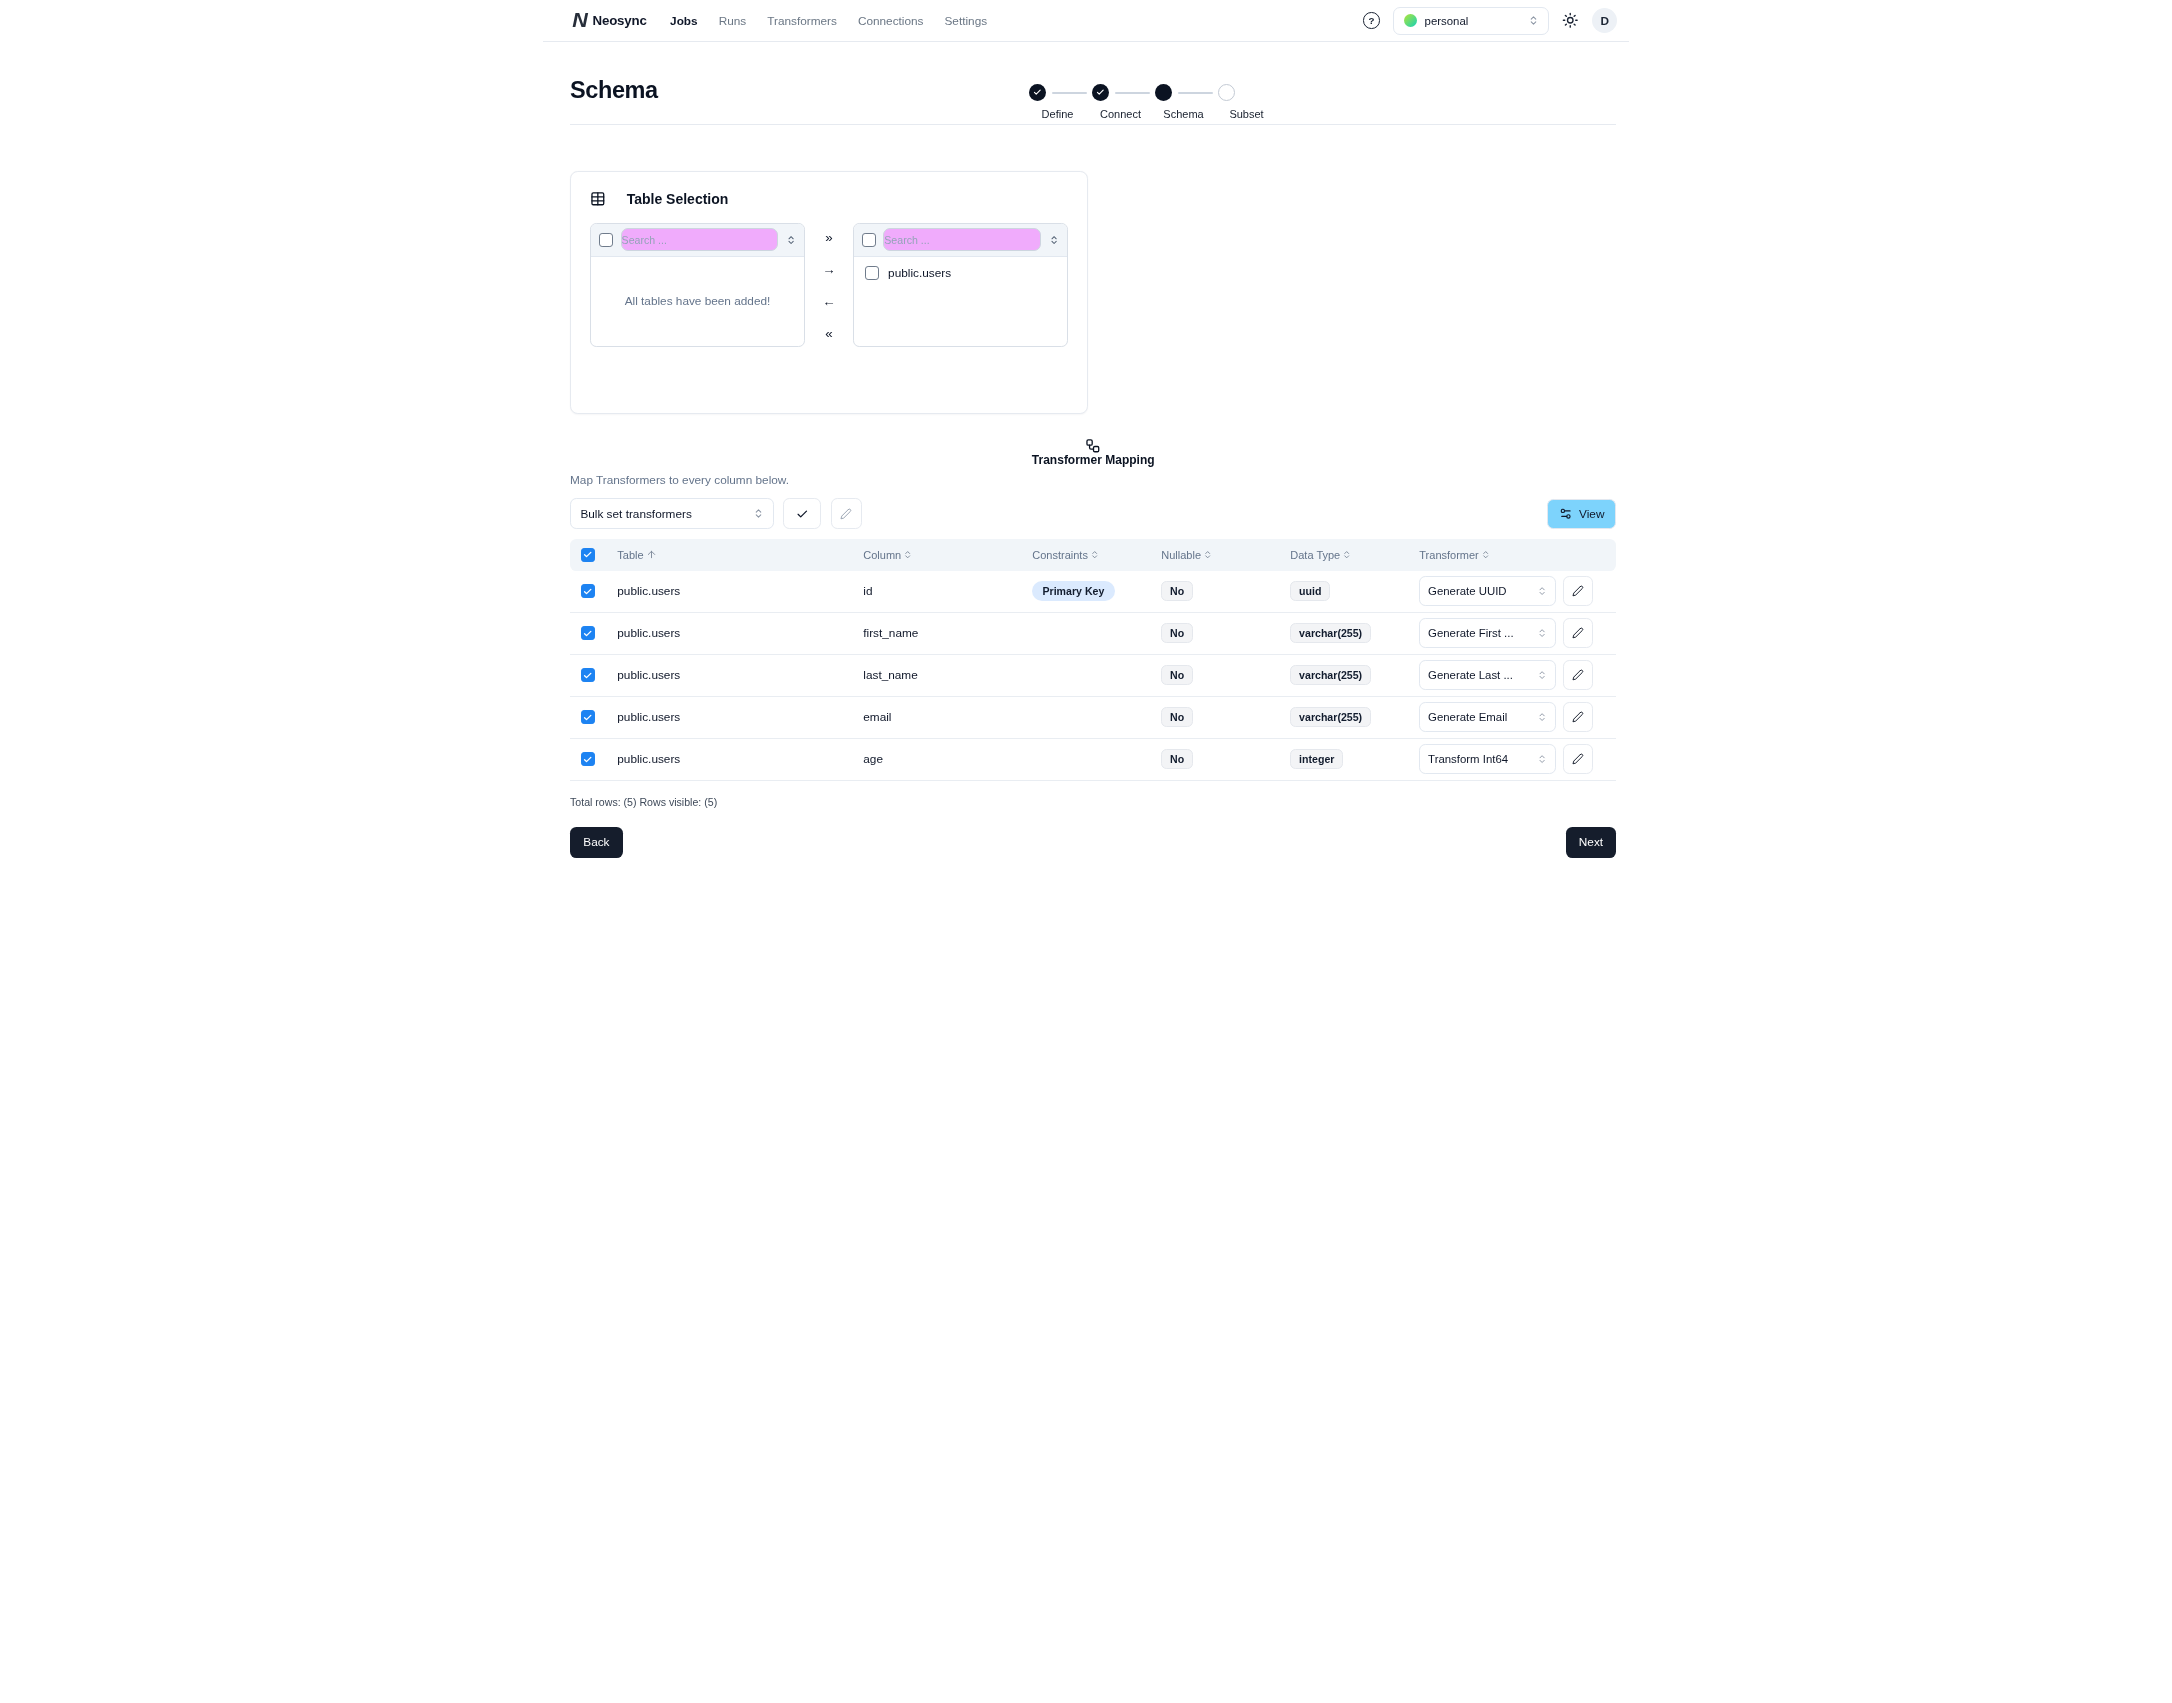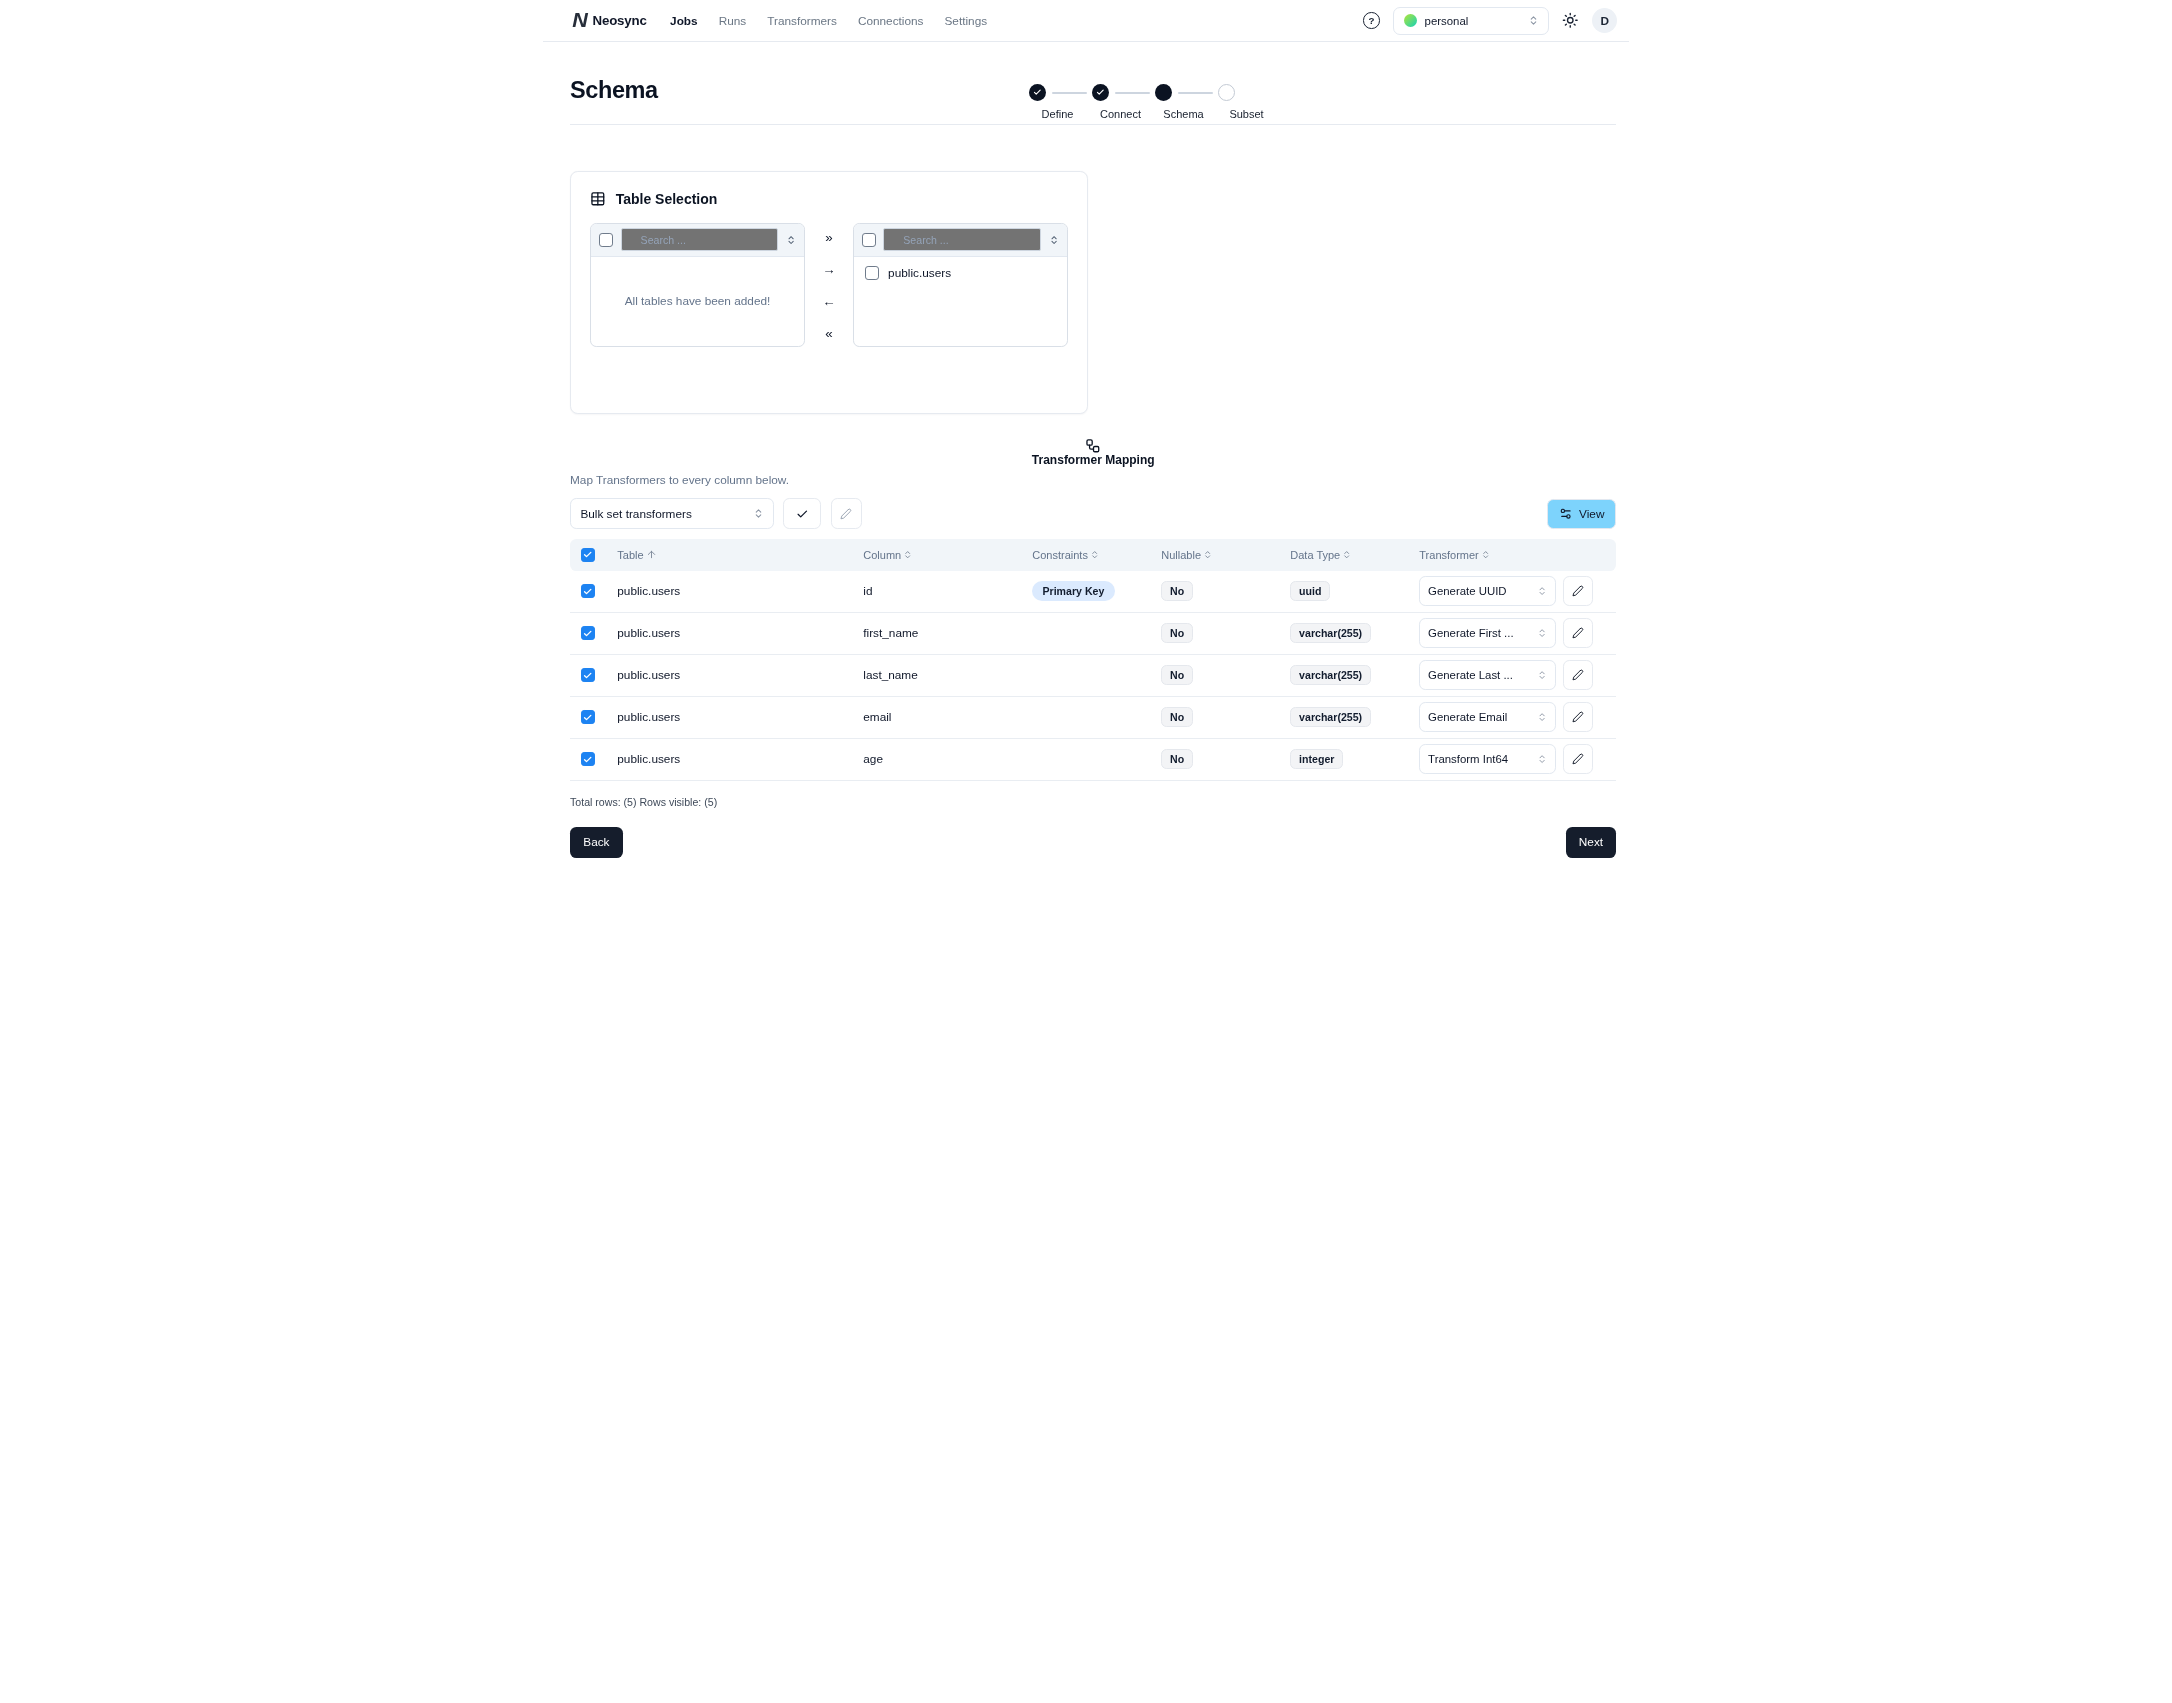--- a/index.html
+++ b/index.html
@@ -39,30 +39,30 @@
   .stepper { position:absolute; top:42px; left:436px; display:flex; }
   .step { position:relative; width:63px; display:flex; flex-direction:column; align-items:center; }
   .step + .step::before { content:""; position:absolute; top:7.8px; right:calc(50% + 14px); width:35px; height:2px; border-radius:1.6px; background:#cdd5df; }
   .step-circle { width:17.3px; height:17.3px; border-radius:50%; display:flex; align-items:center; justify-content:center; background:#0b1322; color:#fff; }
   .step[data-state="upcoming"] .step-circle { background:#fff; border:1.2px solid #c3cad4; }
   .step-label { margin-top:7px; font-size:11px; color:#18202e;padding-left:40px; }
 
   
   .cards { display:grid; grid-template-columns:1fr 1fr; gap:11px; margin-top:46px; }
   .card { border:0.8px solid #e6eaf0; border-radius:7.8px; padding:19px; min-height:243px; box-shadow:0 0.8px 1.6px rgba(15,23,42,.04); background:#fff; }
-  .card-title { display:flex; align-items:center; gap:10px; font-size:14px; font-weight:700; color:#0b1322; }
+  .card-title { display:flex; align-items:center; gap:21px; font-size:14px; font-weight:700; color:#0b1322; }
   .card-desc { margin-top:9.4px; font-size:11.8px; line-height:1.45; color:#64748b; max-width:471px; }
 
   
   .dual-list { margin-top:15.7px; display:flex; }
   .panel { width:215px; height:124px; border:0.8px solid #d9dfe7; border-radius:6.3px; overflow:hidden; display:flex; flex-direction:column; background:#fff; }
   .panel-header { height:33px; flex:none; background:#f1f5f9; border-bottom:0.8px solid #e2e8f0; display:flex; align-items:center; gap:7.8px; padding:0 7.8px; }
   .checkbox { width:14px; height:14px; border:1.3px solid #6f7b8b; border-radius:3.1px; background:#fff; flex:none; }
   .checkbox.checked { background:#1d83f2; border-color:#1d83f2; display:flex; align-items:center; justify-content:center; color:#fff; }
-  .search-input { flex:1; height:23.5px; min-width:0; border:0.8px solid #cdd5df; border-radius:2px; background:#737373; padding:0 19px; font-size:10.6px; color:#0f1729; }
+  .search-input { flex:1; height:23.5px; min-width:0; border:0.8px solid #cdd5df; border-radius:7px; background:#f0abfc; padding:0 0; font-size:10.6px; color:#0f1729; }
   .search-input::placeholder { color:#94a3b8; }
   .sort-btn { color:#526073; flex:none; }
   .panel-body { flex:1; display:flex; }
   .panel-body.empty { align-items:center; justify-content:center; color:#64748b; font-size:11.8px; }
   .panel-list { flex:1; padding:9.4px 11px; display:flex; flex-direction:column; gap:7.8px; }
   .panel-item { display:flex; align-items:center; gap:9.4px; font-size:11.8px; color:#0f1729; }
   .transfer-col { flex:1; display:flex; flex-direction:column; align-items:center; justify-content:space-between; padding:6.3px 0 4.7px; }
   .transfer-btn { font-size:13.3px; color:#0f1729; line-height:1; padding:1.6px 4.7px; }
 
   

